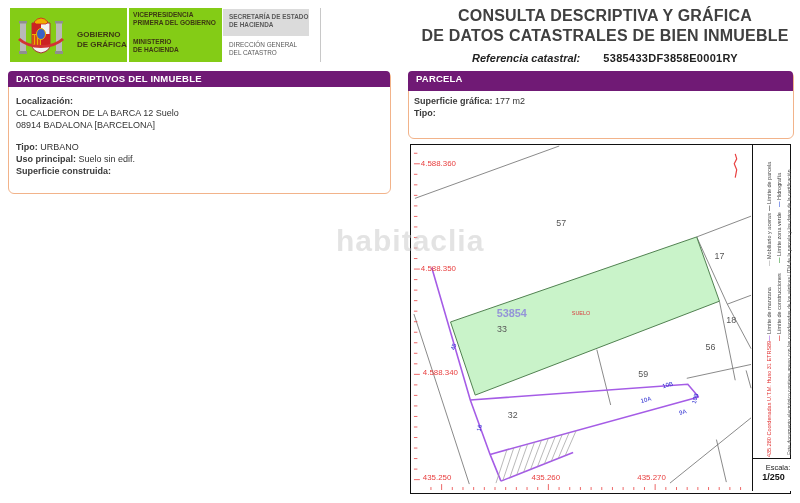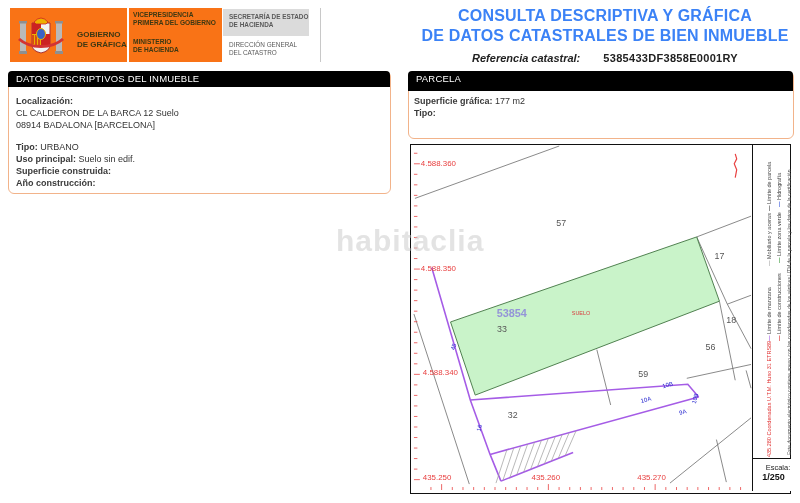--- a/index.html
+++ b/index.html
@@ -1,41 +1,41 @@
 <!DOCTYPE html>
 <html><head>
 <meta charset="utf-8">
 <style>
   html,body{margin:0;padding:0;background:#fff;}
   body{width:800px;height:503px;font-family:"Liberation Sans",sans-serif;position:relative;overflow:hidden;color:#333;}
   #page{position:absolute;inset:0;}
   .abs{position:absolute;}
 
   
-  #logo-yellow{left:10px;top:8px;width:212px;height:54px;background:#f97316;}
+  #logo-yellow{left:10px;top:8px;width:212px;height:54px;background:#84cc16;}
   #logo-divider{left:127px;top:8px;width:2px;height:54px;background:#fff;}
   #gob-text{left:67px;top:22px;font-size:8px;font-weight:bold;color:#3d3813;line-height:10px;}
   #vice-block{left:133px;top:11px;font-size:6.6px;font-weight:bold;color:#3d3813;line-height:8px;}
   #min-block{left:133px;top:38px;font-size:6.6px;font-weight:bold;color:#3d3813;line-height:8px;}
   #secretaria-box{left:223px;top:9px;width:86px;height:27px;background:#DBDBDB;}
   #secretaria-text{left:229px;top:13px;font-size:6.4px;font-weight:bold;color:#5a5a5a;line-height:8px;}
   #direccion-text{left:229px;top:41px;font-size:6.4px;color:#5a5a5a;line-height:8px;}
   #header-sep{left:320px;top:8px;width:1px;height:54px;background:#c8c8c8;}
 
   #title-block{left:420px;top:6px;width:370px;text-align:center;}
-  .title-line{font-size:16px;font-weight:bold;color:#3b82f6;line-height:20px;letter-spacing:0.2px;text-align:center;}
+  .title-line{font-size:16px;font-weight:bold;color:#404040;line-height:20px;letter-spacing:0.2px;text-align:center;}
   #ref-line{margin-top:6px;font-size:11px;color:#222;}
   #ref-line .lab{font-weight:bold;margin-right:23px;font-style:italic;}
   #ref-line .val{font-weight:bold;letter-spacing:0.3px;}
 
   
   .panel-box{border:1px solid #f2b38a;border-radius:6px;background:#fff;}
   #left-box{left:8px;top:71px;width:381px;height:121px;}
   #right-box{left:408px;top:71px;width:384px;height:66px;}
-  .panel-bar{background:#000000;color:#fff;font-size:9.5px;font-weight:normal;line-height:16px;padding-left:8px;border-radius:4px 4px 0 0;letter-spacing:0.2px;}
+  .panel-bar{background:#701a75;color:#fff;font-size:9.5px;font-weight:bold;line-height:16px;padding-left:8px;border-radius:4px 4px 0 0;letter-spacing:0.2px;}
   #left-bar{left:8px;top:71px;width:374px;height:16px;}
   #right-bar{left:408px;top:71px;width:377px;height:20px;}
 
   .fieldline{font-size:9px;line-height:12px;color:#333;}
   .fieldline b{color:#3a3a3a;}
   #left-content{left:16px;top:95px;width:360px;}
   #right-content{left:414px;top:95px;width:370px;}
   .gap{height:10px;}
 
   
@@ -120,21 +120,20 @@
   <div class="abs panel-box" id="left-box"></div>
   <div class="abs panel-bar" id="left-bar">DATOS DESCRIPTIVOS DEL INMUEBLE</div>
   <div class="abs" id="left-content">
     <div class="fieldline"><b>Localización:</b></div>
     <div class="fieldline">CL CALDERON DE LA BARCA 12 Suelo</div>
     <div class="fieldline">08914 BADALONA [BARCELONA]</div>
     <div class="gap"></div>
     <div class="fieldline"><b>Tipo:</b> <span>URBANO</span></div>
     <div class="fieldline"><b>Uso principal:</b> <span>Suelo sin edif.</span></div>
     <div class="fieldline"><b>Superficie construida:</b> <span></span></div>
-    <div class="fieldline"><b>Año construcción:</b> <span></span></div>
   </div>
 
   <div class="abs panel-box" id="right-box"></div>
   <div class="abs panel-bar" id="right-bar">PARCELA</div>
   <div class="abs" id="right-content">
     <div class="fieldline"><b>Superficie gráfica:</b> <span>177 m2</span></div>
     <div class="fieldline"><b>Tipo:</b> <span></span></div>
   </div>
 
   <div class="abs" id="map-box">

